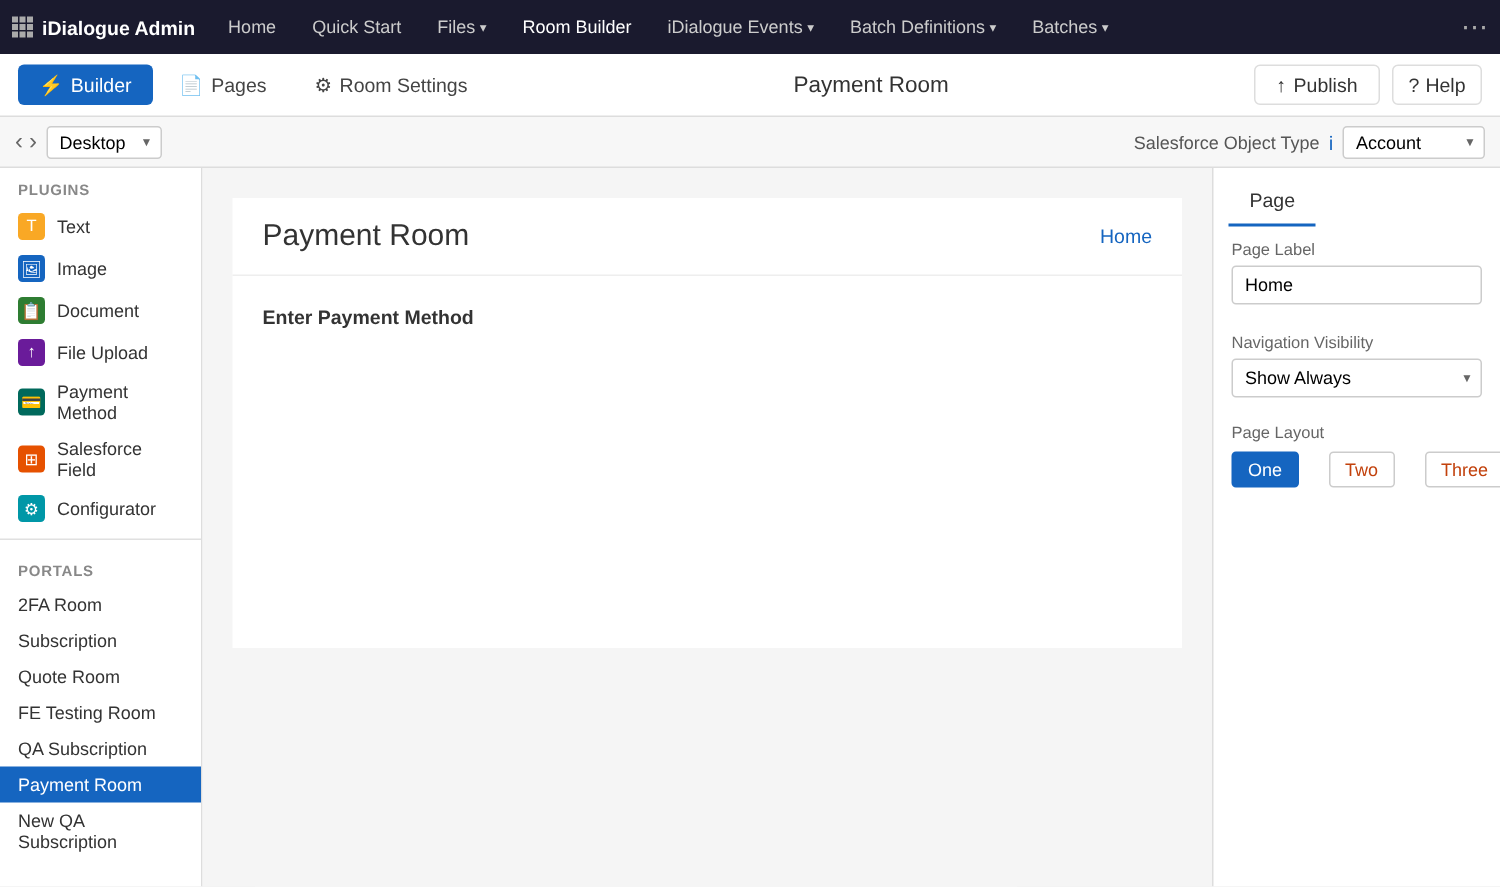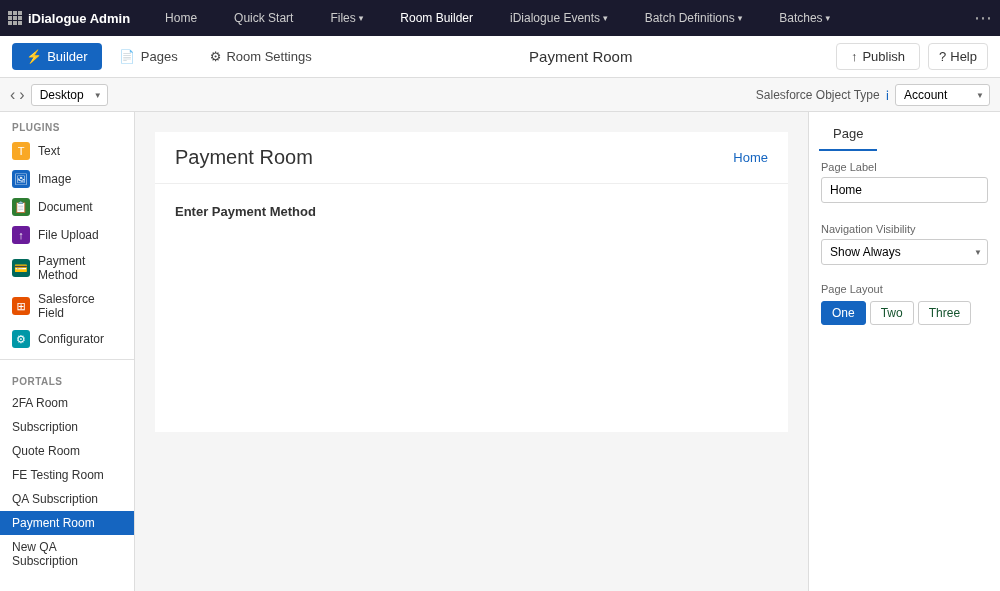--- a/index.html
+++ b/index.html
@@ -6,21 +6,21 @@
     body { font-family: -apple-system, BlinkMacSystemFont, 'Segoe UI', Arial, sans-serif; font-size: 13px; background: #f0f0f0; color: #333; width: 1000px; height: 591px; overflow: hidden; }
 
     
     .top-nav {
       background: #1a1a2e;
       display: flex;
       align-items: center;
       height: 36px;
       padding: 0 8px;
       color: #fff;
-      gap: 17px;
+      gap: 4px;
     }
     .top-nav .brand {
       font-weight: bold;
       font-size: 13px;
       margin-right: 8px;
       display: flex;
       align-items: center;
       gap: 4px;
     }
     .top-nav .grid-icon {
@@ -347,30 +347,30 @@
     .page-layout-section {
       padding: 8px 12px;
     }
     .page-layout-label {
       font-size: 11px;
       color: #666;
       margin-bottom: 6px;
     }
     .layout-buttons {
       display: flex;
-      gap: 4px;
+      gap: 20px;
     }
     .layout-btn {
       padding: 4px 10px;
       border: 1px solid #ccc;
       border-radius: 3px;
       background: #fff;
       font-size: 12px;
       cursor: pointer;
-      color: #14532d;
+      color: #c2410c;
     }
     .layout-btn.active {
       background: #1565c0;
       color: #fff;
       border-color: #1565c0;
     }
   </style>
 </head>
 <body>
 

